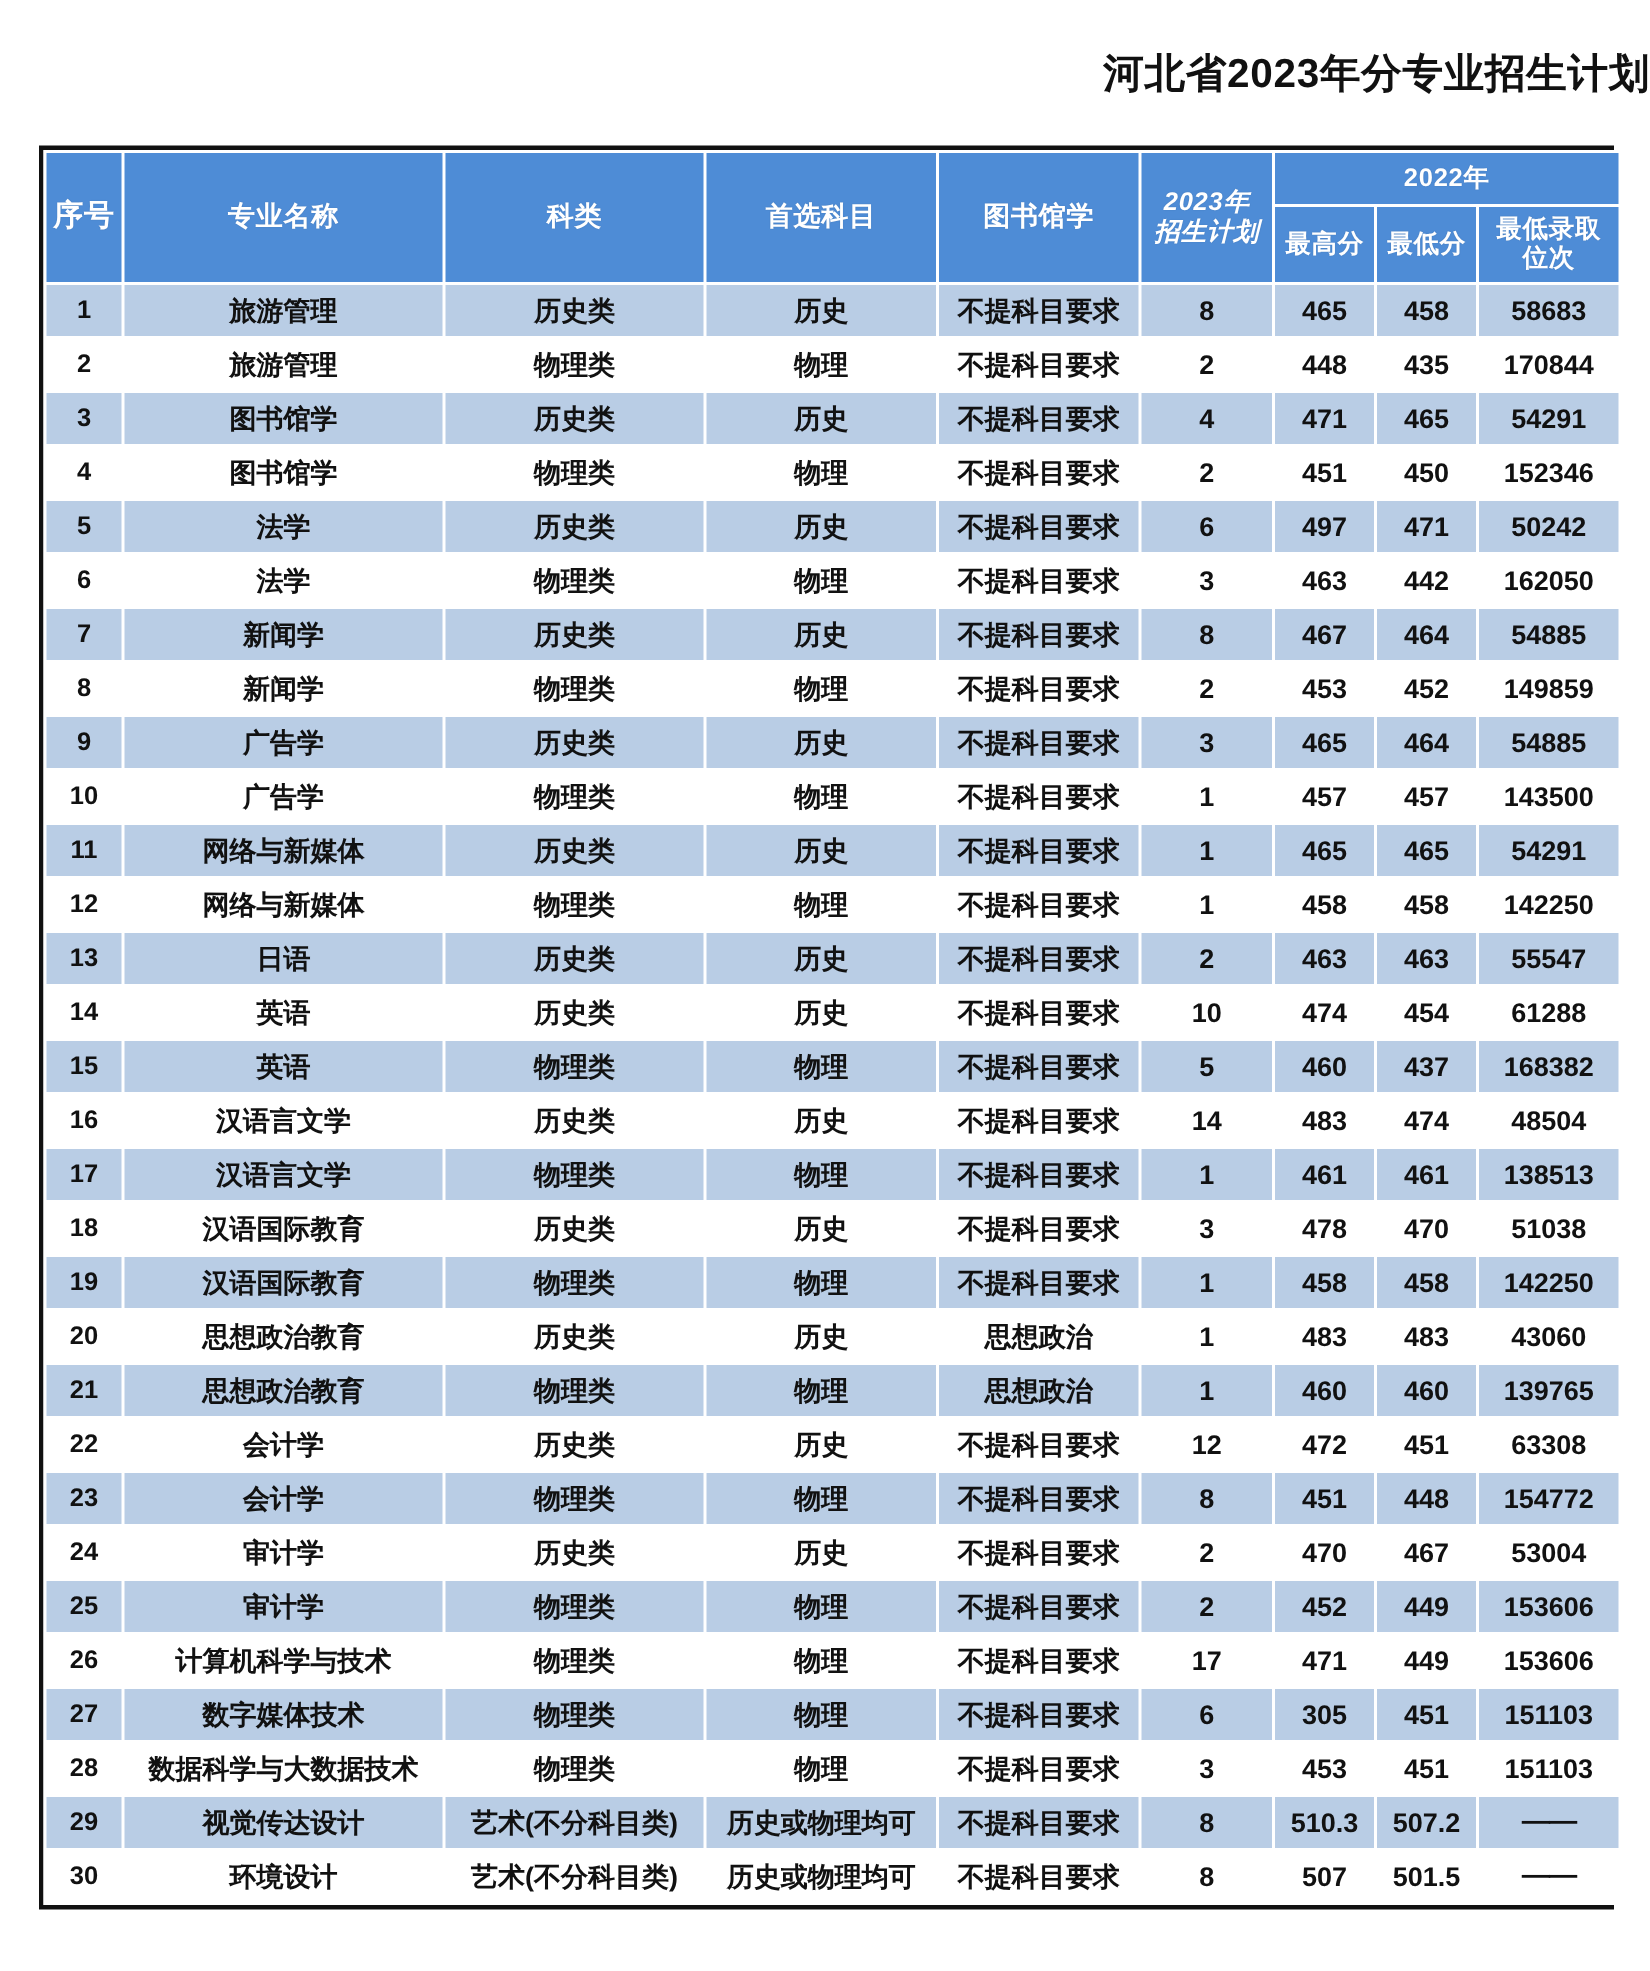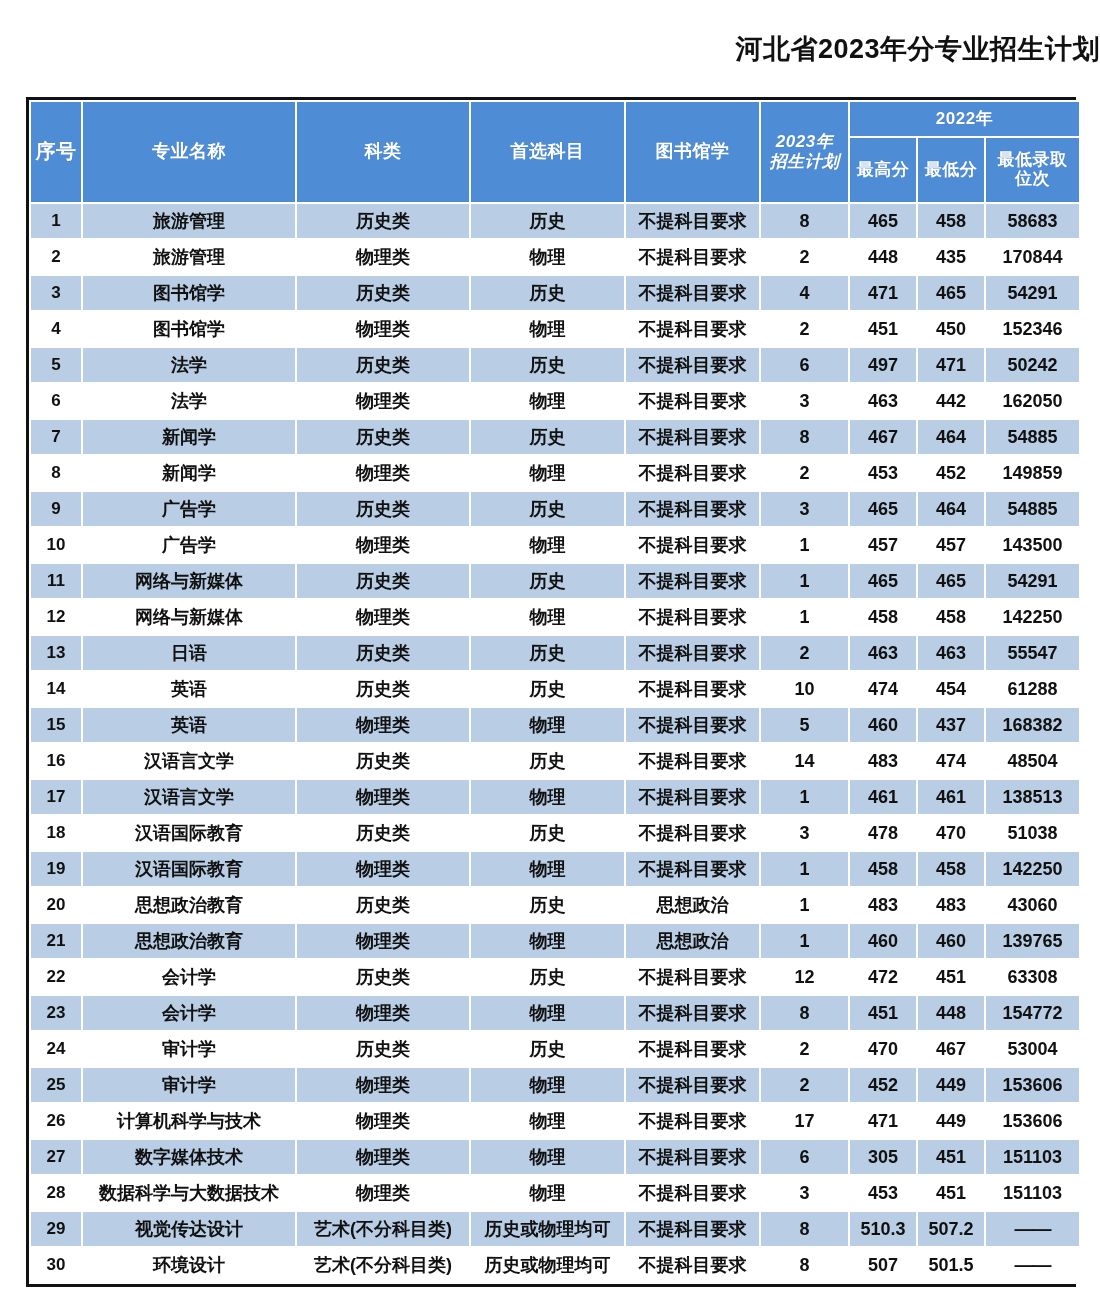--- a/index.html
+++ b/index.html
@@ -60,21 +60,21 @@
   thead th {
     background: #4E8CD6;
     color: #ffffff;
     font-size: 18px;
     line-height: 1.18;
     letter-spacing: 0.5px;
     text-shadow: 0 0 1px rgba(0,0,0,0.15);
   }
   thead th.tall { height: 86px; }
   thead th.grp  { height: 34px; font-size: 17px; }
-  thead th.sub  { height: 64px; font-size: 17px; line-height: 1.1; }
+  thead th.sub  { height: 50px; font-size: 17px; line-height: 1.1; }
   thead th.small { font-size: 20px; }
   thead th.two-line { font-size: 17px; line-height: 1.15; font-style: italic; }
 
   tbody tr td {
     height: 34px;
     font-size: 18px;
     color: #111111;
     background: #ffffff;
   }
   tbody tr.shade td {

